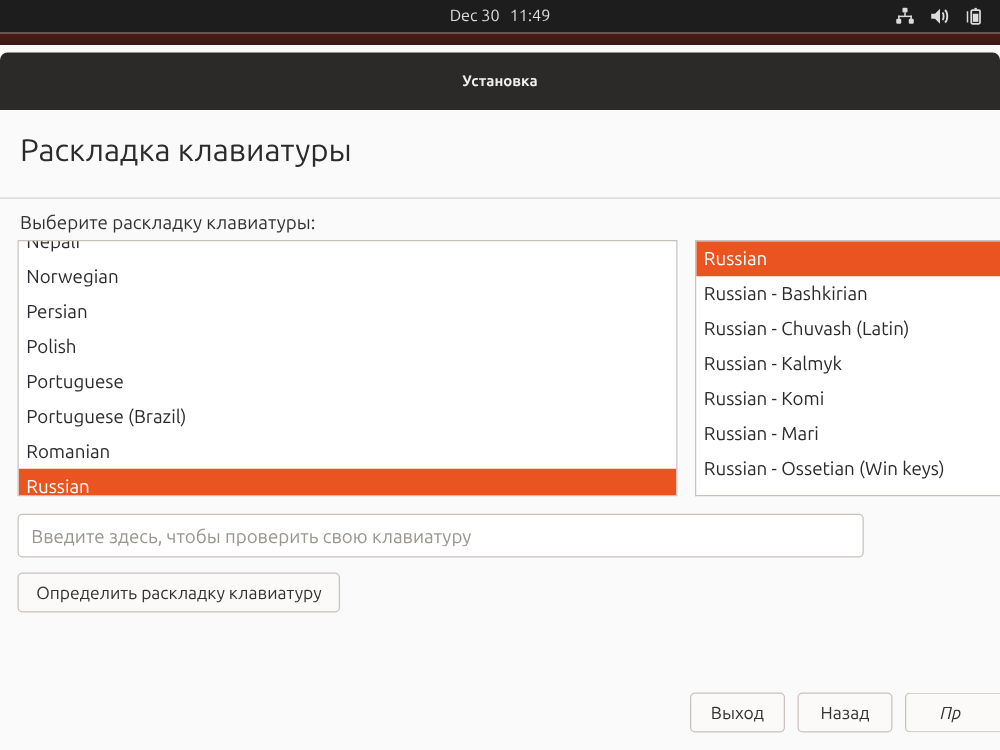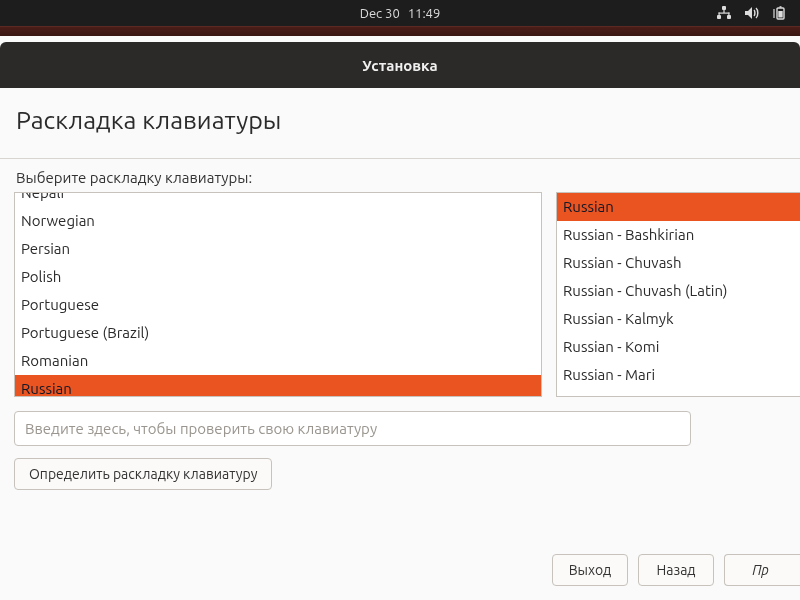--- a/index.html
+++ b/index.html
@@ -11,37 +11,37 @@
     .topbar .center { position: absolute; left: 50%; transform: translateX(-50%); display: flex; gap: 8px; justify-content: space-between; }
     .topbar .right { margin-left: auto; display: flex; align-items: center; gap: 12px; }
     .tray-icon { display: inline-flex; align-items: center; }
 
     
     .window-strip { height: 10px; background: linear-gradient(#4a1d18, #3a1713); border-top: 1px solid #5b2822; }
 
     
     .titlebar { height: 46px; background: #2c2a28; color: #f0f0f0;
                 display: flex; align-items: center; justify-content: center;
-                font-size: 15px; font-weight: 600;
+                font-size: 12px; font-weight: 600;
                 border-top-left-radius: 6px; border-top-right-radius: 6px;
                 margin-top: 6px; }
 
     
     .content { background: #fafafa; padding: 14px 0 0 0; }
     .page-title { font-size: 25px; font-weight: 400; color: #2b2b2b; margin: 4px 0 24px 16px; }
     .section-divider { border-top: 1px solid #d8d4cf; }
     .prompt { font-size: 15px; color: #333; margin: 10px 0 6px 16px; }
 
     .lists { display: flex; gap: 14px; padding: 0 0 0 14px; }
     .listbox { border: 1px solid #c7c2bc; background: #fff; height: 205px;
                overflow: hidden; font-size: 15px; color: #2b2b2b; position: relative; }
     .listbox.left  { width: 528px; }
     .listbox.right { flex: 1; border-right: none; }
     .listbox .item { padding: 2px 6px; line-height: 1.6; cursor: default; }
-    .listbox .item.selected { background: #e95420; color: #0f172a; }
+    .listbox .item.selected { background: #e95420; color: #ffffff; }
     .listbox .item.cutoff-top { margin-top: -14px; }
     .listbox .scroll { position: absolute; top: 0; bottom: 0; overflow: hidden; left: 0; right: 0; }
 
     .test-input { margin: 14px 14px 0 14px; width: 677px; }
     .test-input input { width: 100%; font-size: 15px; padding: 8px 10px;
                         border: 1px solid #c7c2bc; border-radius: 4px; background: #fff;
                         color: #333; }
     .test-input input::placeholder { color: #9a958e; }
 
     .detect-row { margin: 12px 0 0 14px; }
@@ -123,21 +123,20 @@
           <div class="item">Portuguese</div>
           <div class="item">Portuguese (Brazil)</div>
           <div class="item">Romanian</div>
           <div class="item selected">Russian</div>
         </div>
     </div>
     <div class="listbox right">
       <div class="scroll" id="right-list">
           <div class="item selected">Russian</div>
           <div class="item">Russian - Bashkirian</div>
-          <div class="item">Russian - Chuvash</div>
           <div class="item">Russian - Chuvash (Latin)</div>
           <div class="item">Russian - Kalmyk</div>
           <div class="item">Russian - Komi</div>
           <div class="item">Russian - Mari</div>
           <div class="item">Russian - Ossetian (Win keys)</div>
         </div>
     </div>
   </div>
 
   <div class="test-input">

